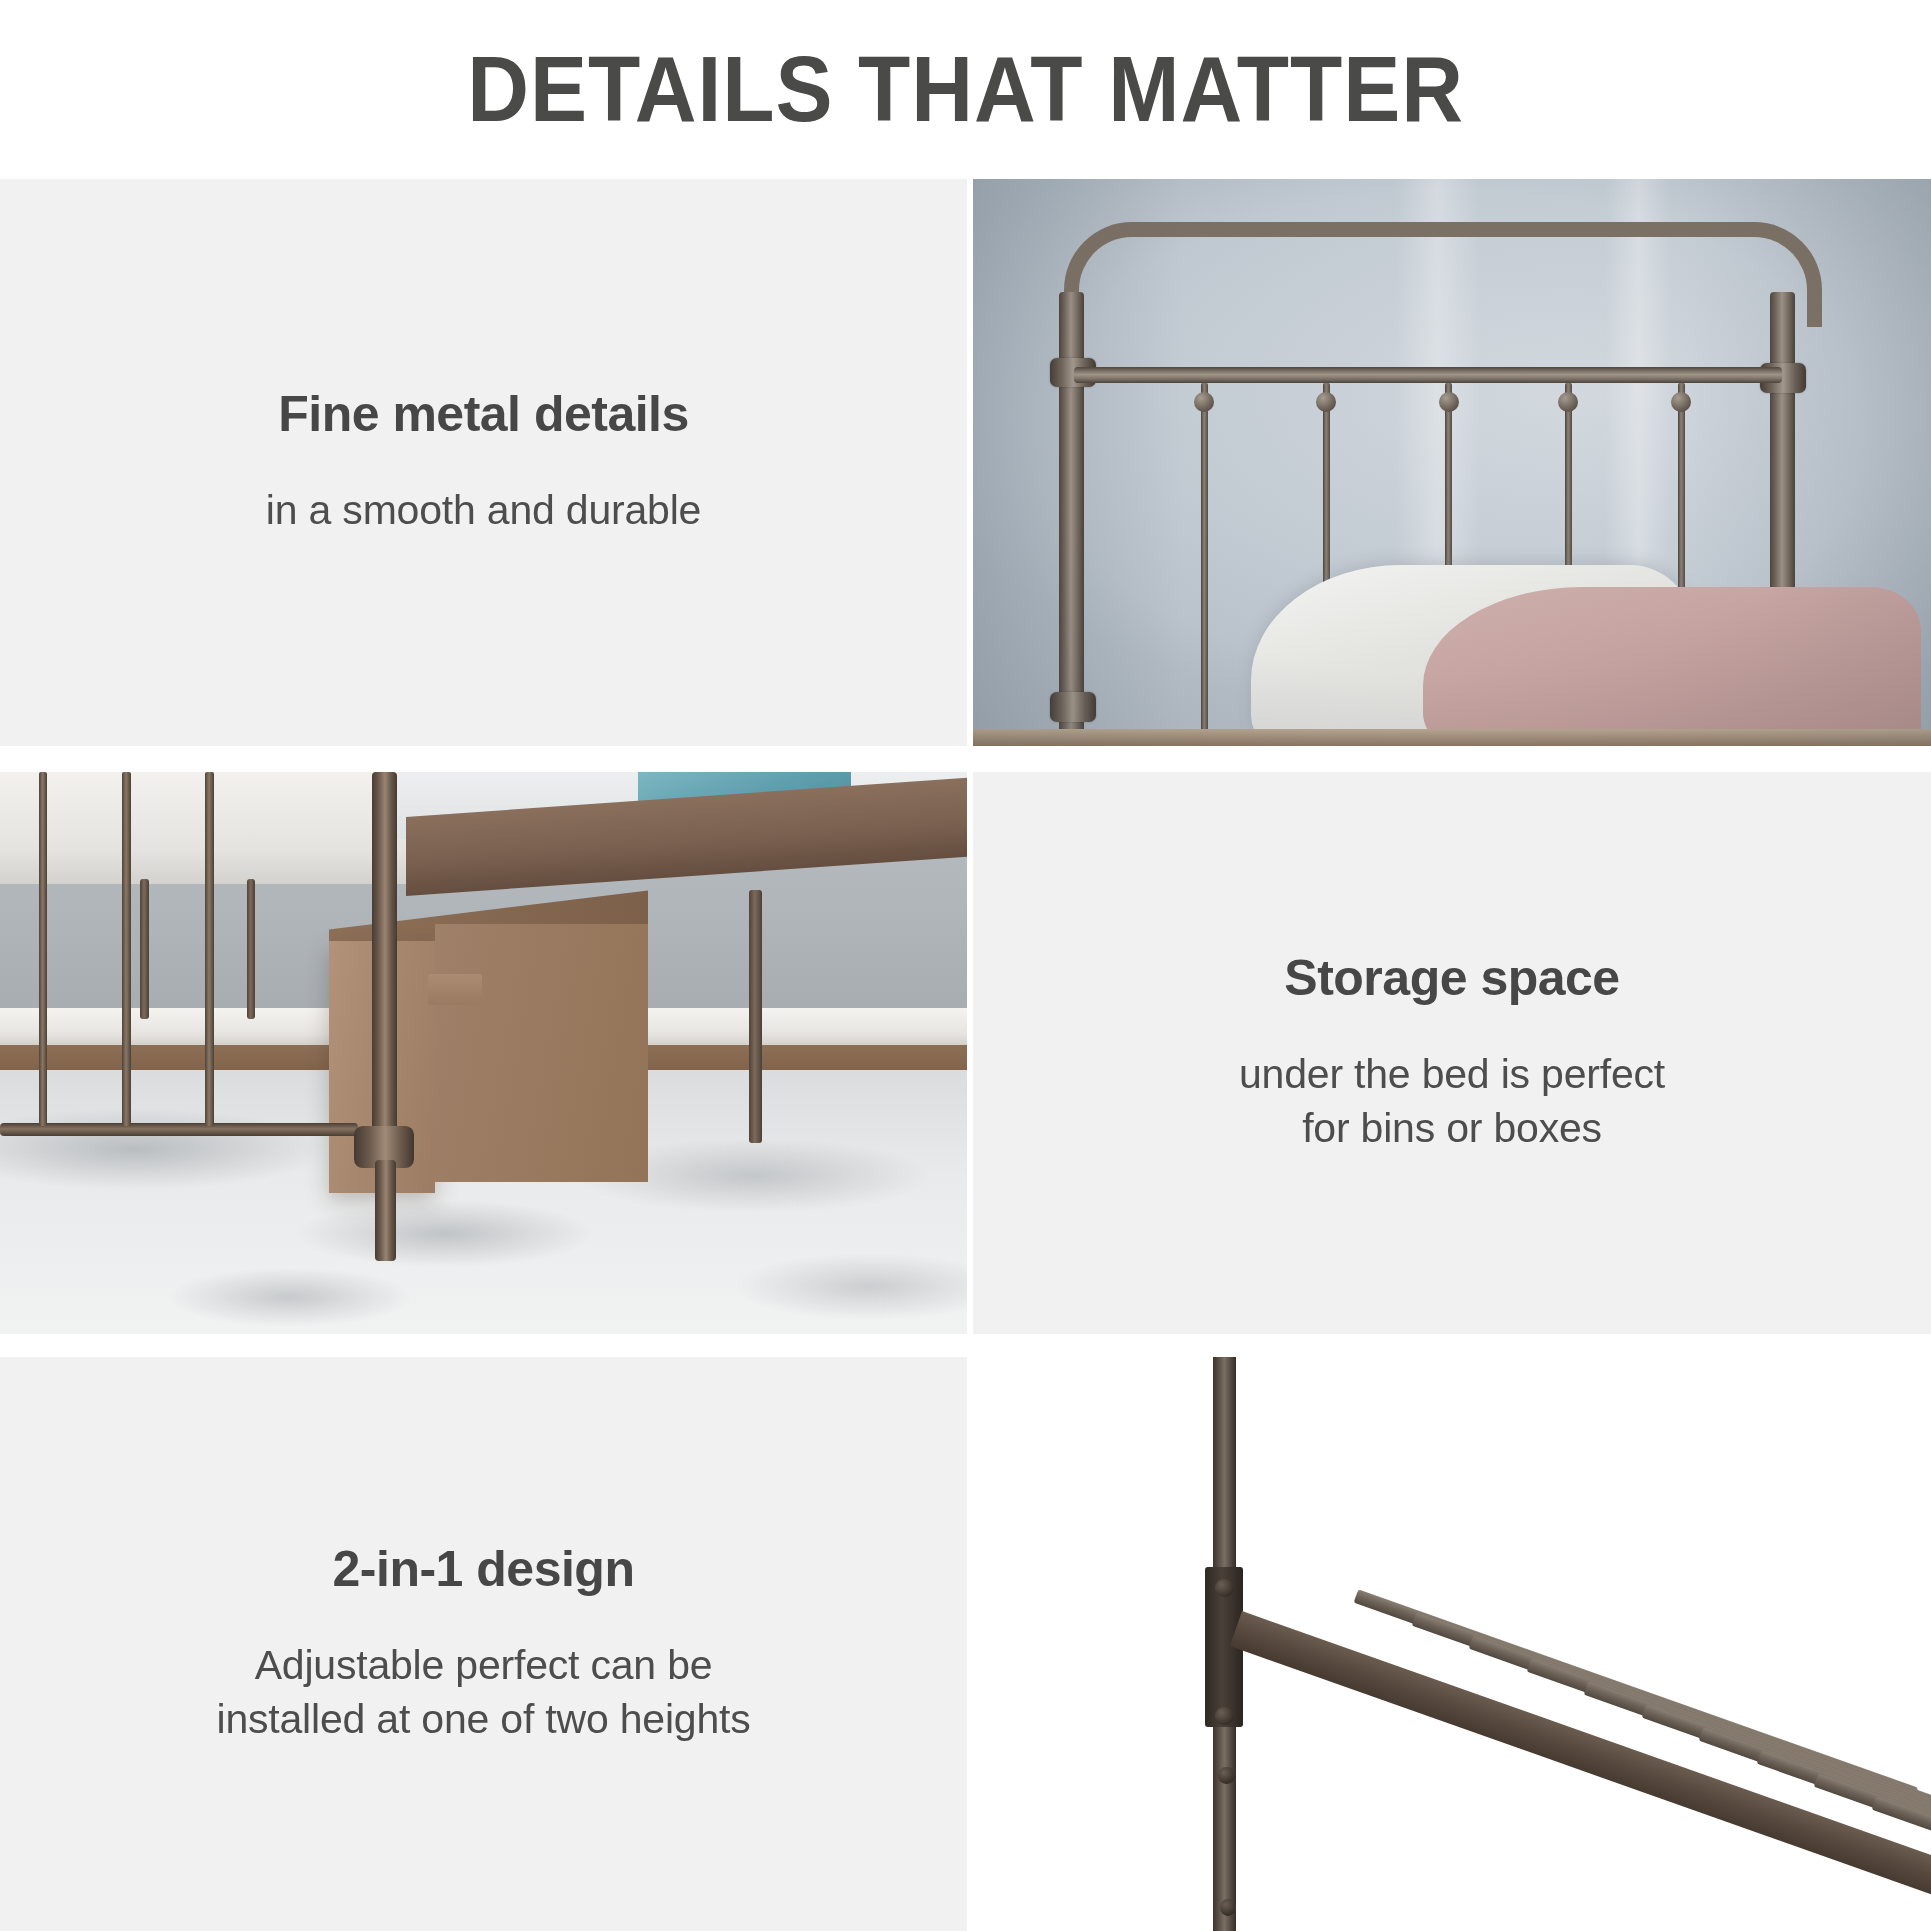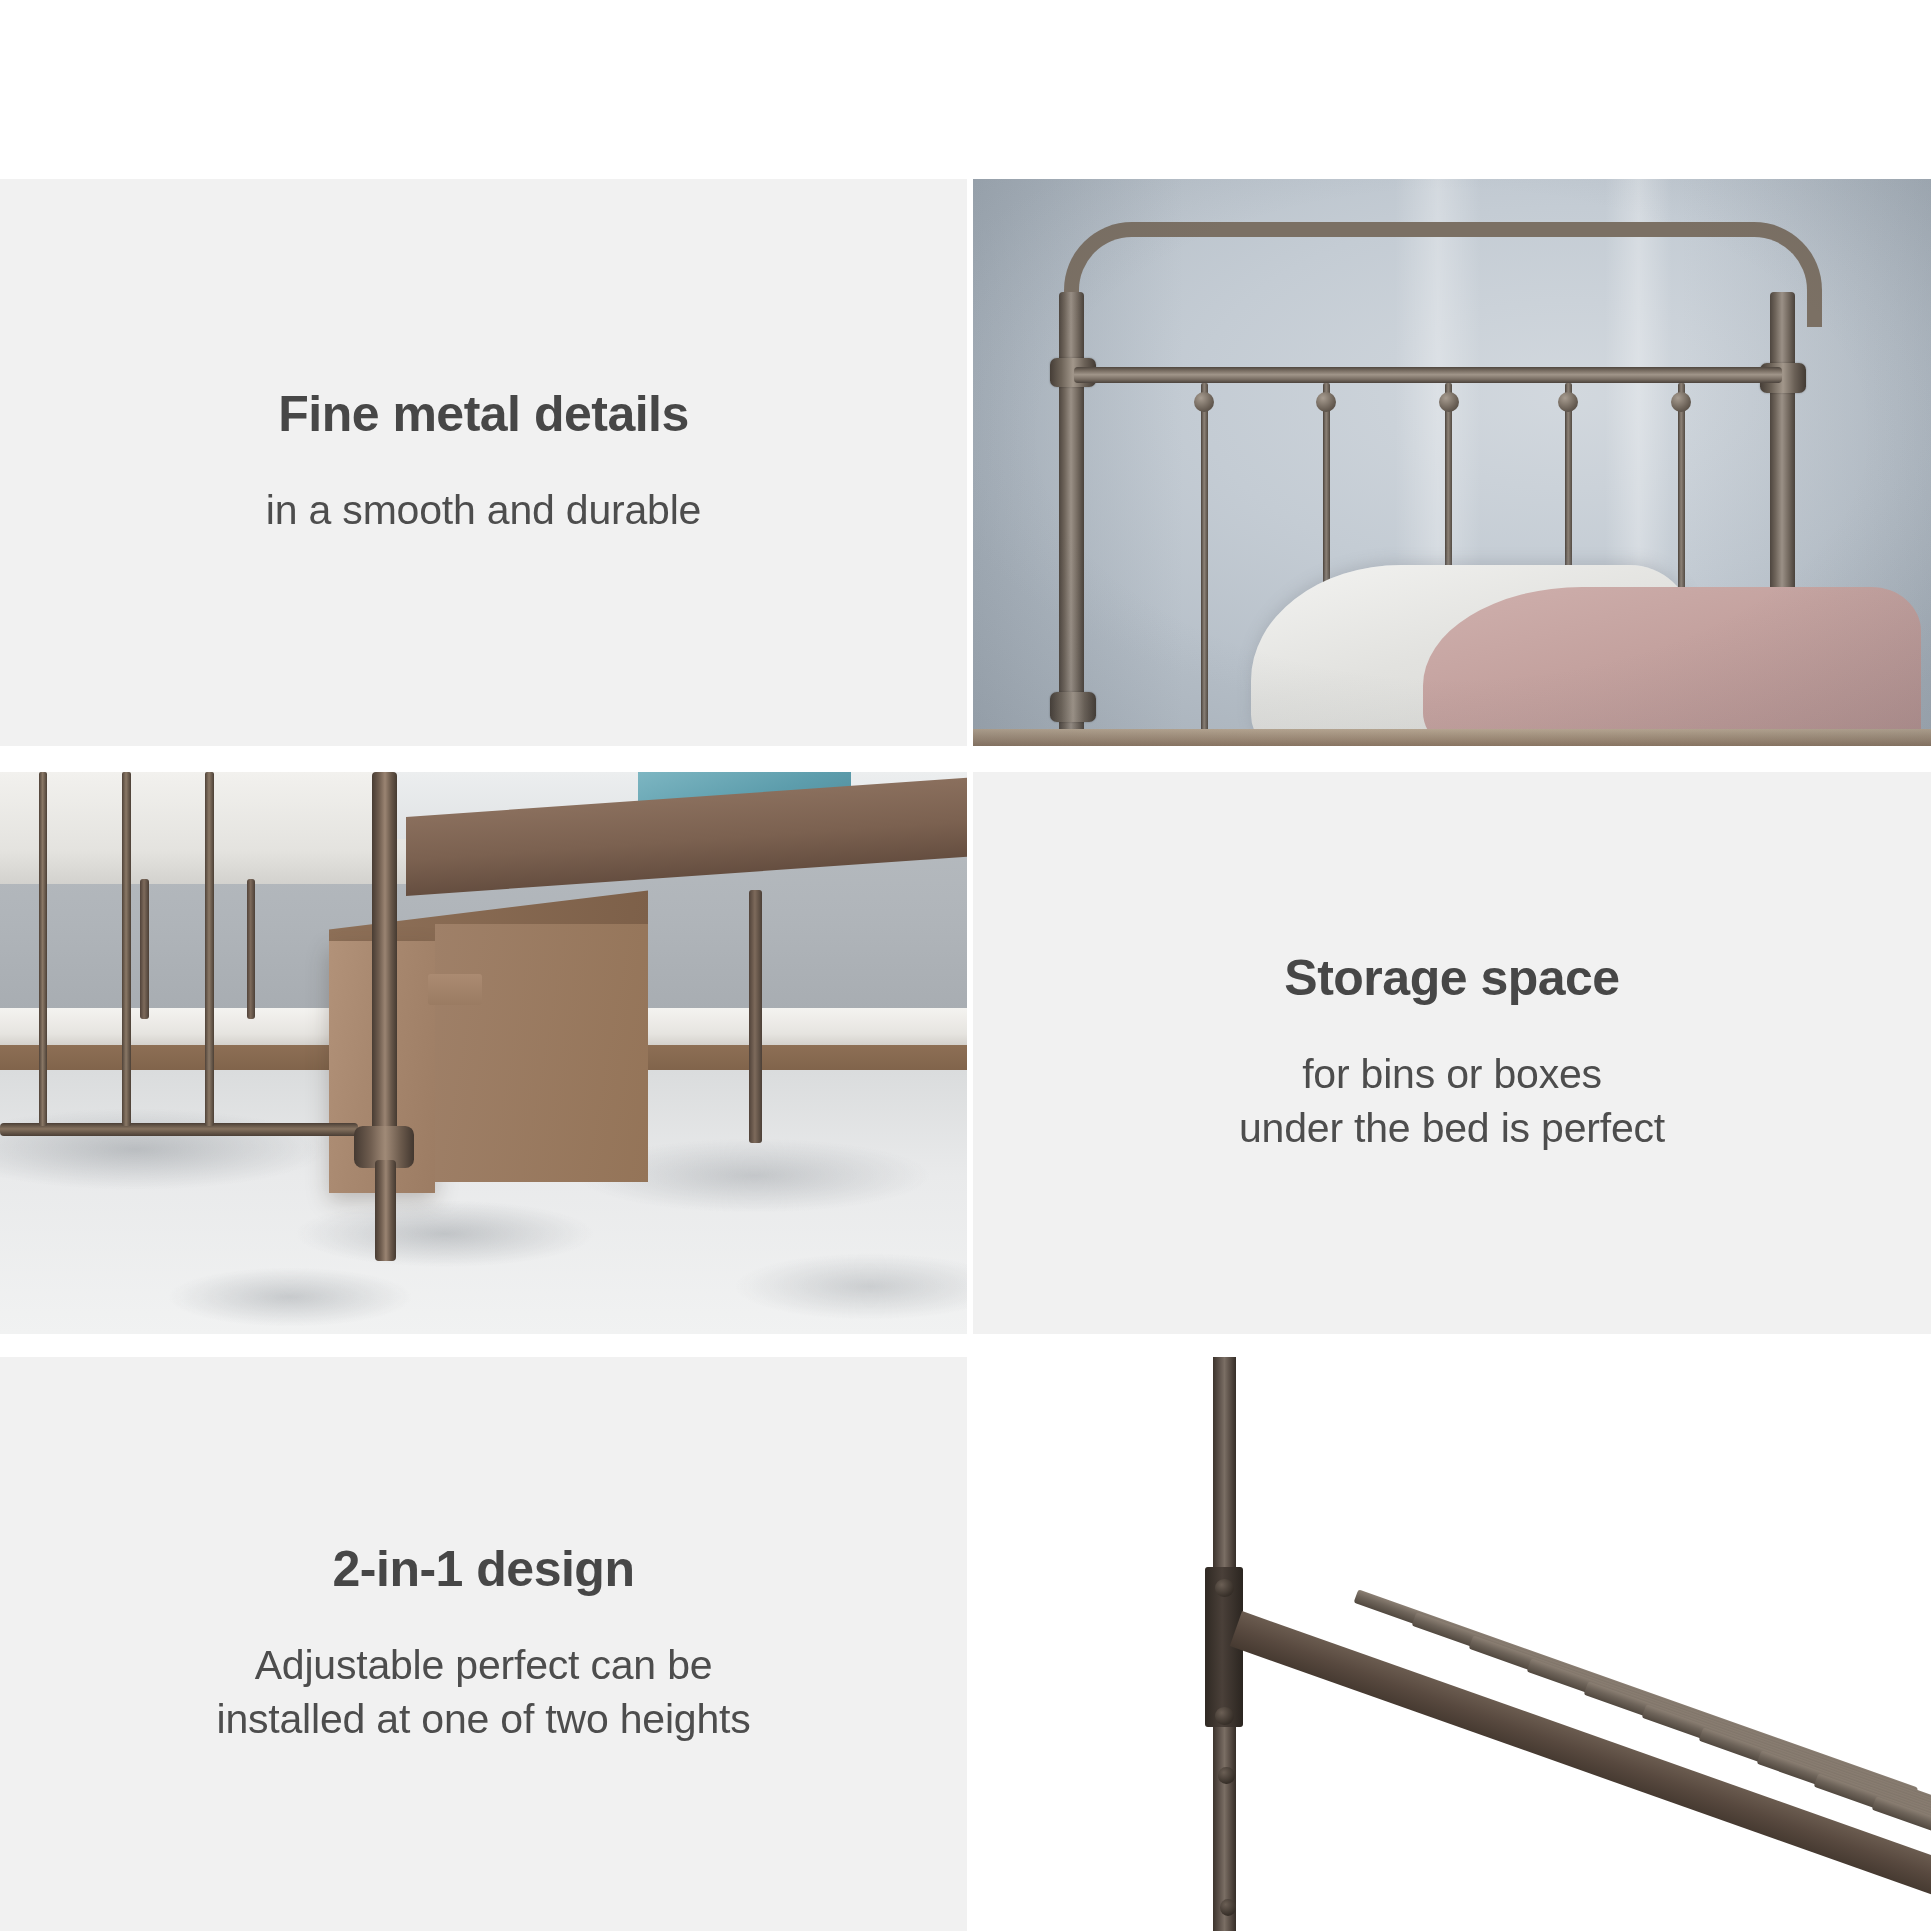--- a/index.html
+++ b/index.html
@@ -269,20 +269,23 @@
     background: linear-gradient(180deg, #8b7f73 0%, #6d6359 45%, #51483f 100%);
     border-radius: 2.9px;
     transform-origin: left center;
   }
 </style>
 </head>
 <body>
 
 <div class="page">
 
+  <div class="header">
+    <div class="header-title">DETAILS THAT MATTER</div>
+  </div>
 
   <div class="row row-1">
 
     <div class="cell cell-left panel">
       <div class="panel-heading">Fine metal details</div>
       <div class="panel-gap-1"></div>
       <div class="panel-body">in a smooth and durable</div>
     </div>
 
     <div class="cell cell-right">
@@ -354,22 +357,22 @@
 
         <div class="st-post" style="left:38.5%; top:0%; width:2.6%; height:66%;"></div>
         <div class="st-collar" style="left:36.6%; top:63%; width:6.2%; height:7.5%;"></div>
         <div class="st-post" style="left:38.8%; top:69%; width:2.2%; height:18%;"></div>
       </div>
     </div>
 
     <div class="cell cell-right panel">
       <div class="panel-heading">Storage space</div>
       <div class="panel-gap-1"></div>
+      <div class="panel-body">under the bed is perfect</div>
       <div class="panel-body">for bins or boxes</div>
-      <div class="panel-body">under the bed is perfect</div>
     </div>
   </div>
 
   <div class="row row-3">
 
     <div class="cell cell-left panel">
       <div class="panel-heading">2-in-1 design</div>
       <div class="panel-gap-1"></div>
       <div class="panel-body">Adjustable perfect can be</div>
       <div class="panel-body">installed at one of two heights</div>

